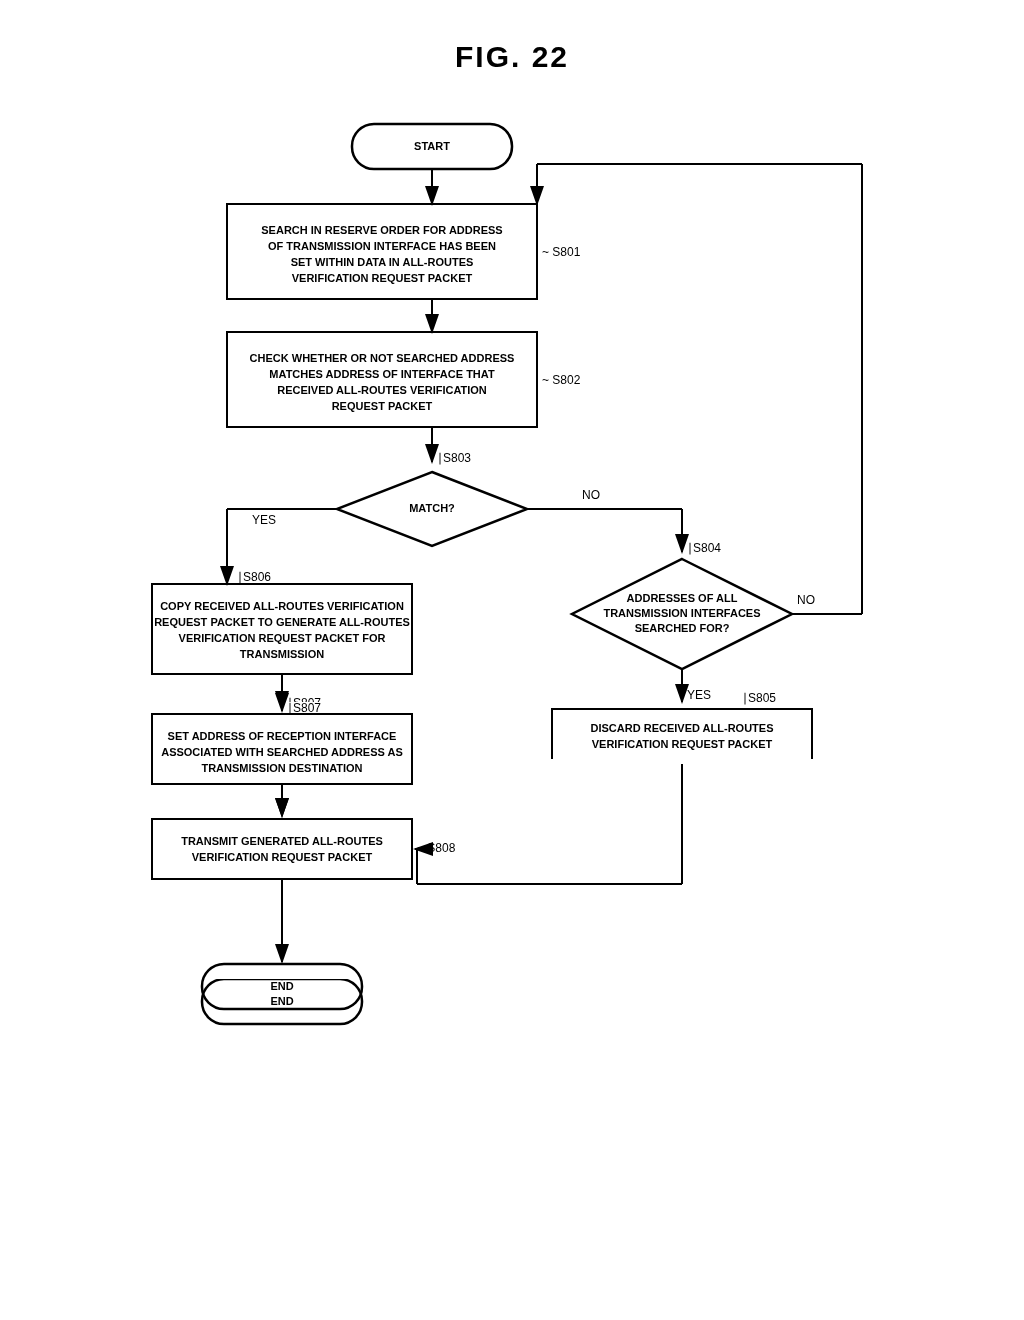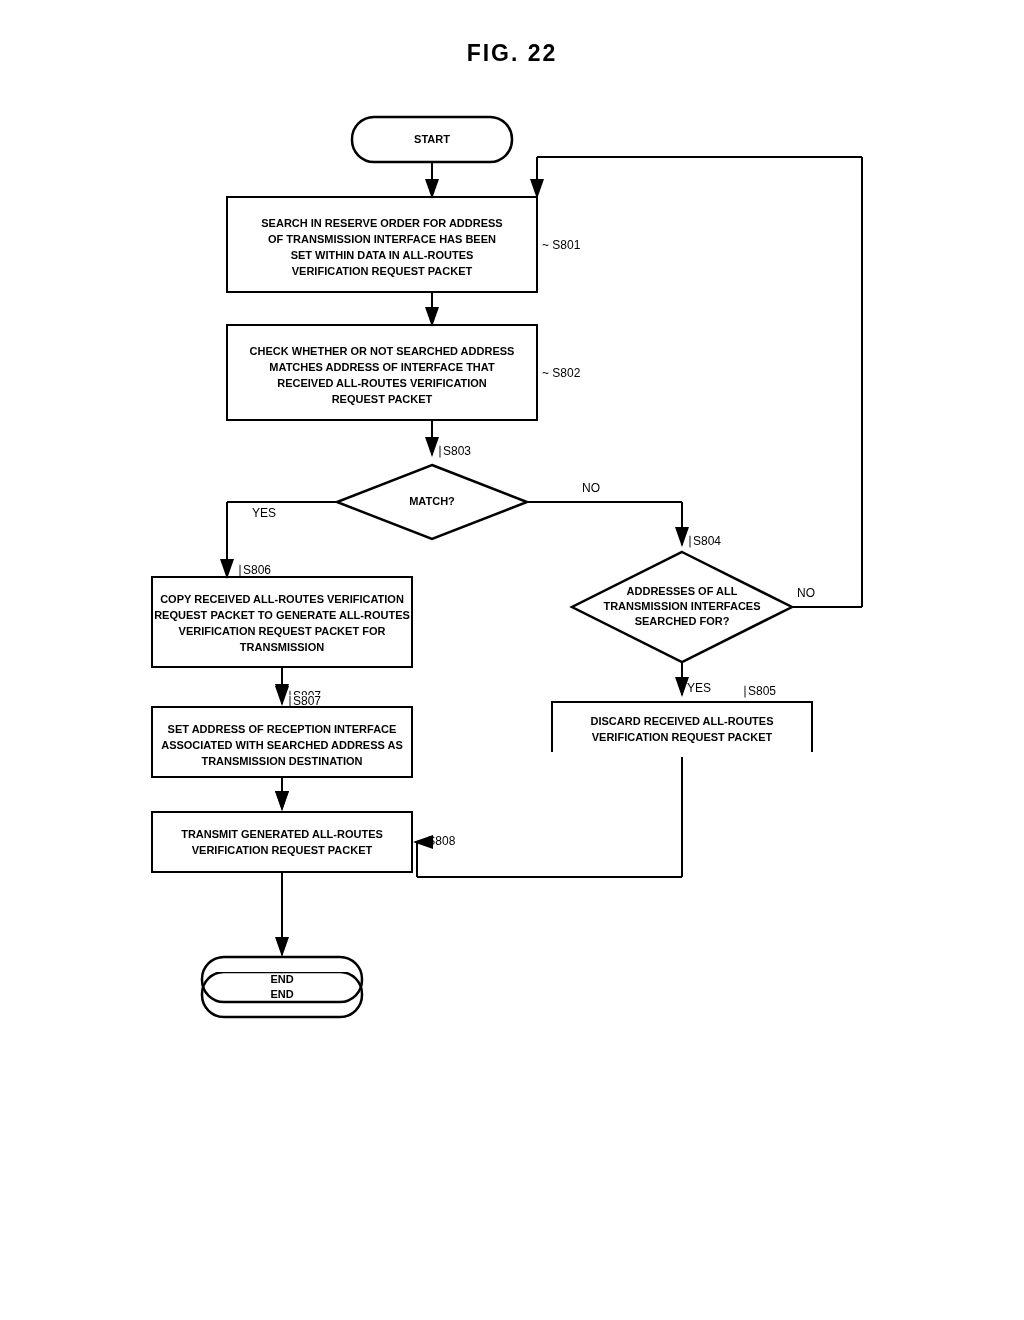--- a/index.html
+++ b/index.html
@@ -34,21 +34,21 @@
     
     .diagram-area {
       position: relative;
       width: 100%;
       padding-top: 30px;
       display: flex;
       flex-direction: column;
       align-items: center;
     }
     .fig-title {
-      font-size: 23px;
+      font-size: 30px;
       font-weight: bold;
       font-family: Arial, sans-serif;
       letter-spacing: 2px;
       margin-bottom: 30px;
       margin-top: 10px;
     }
 
     
     .flowchart-container {
       position: relative;

